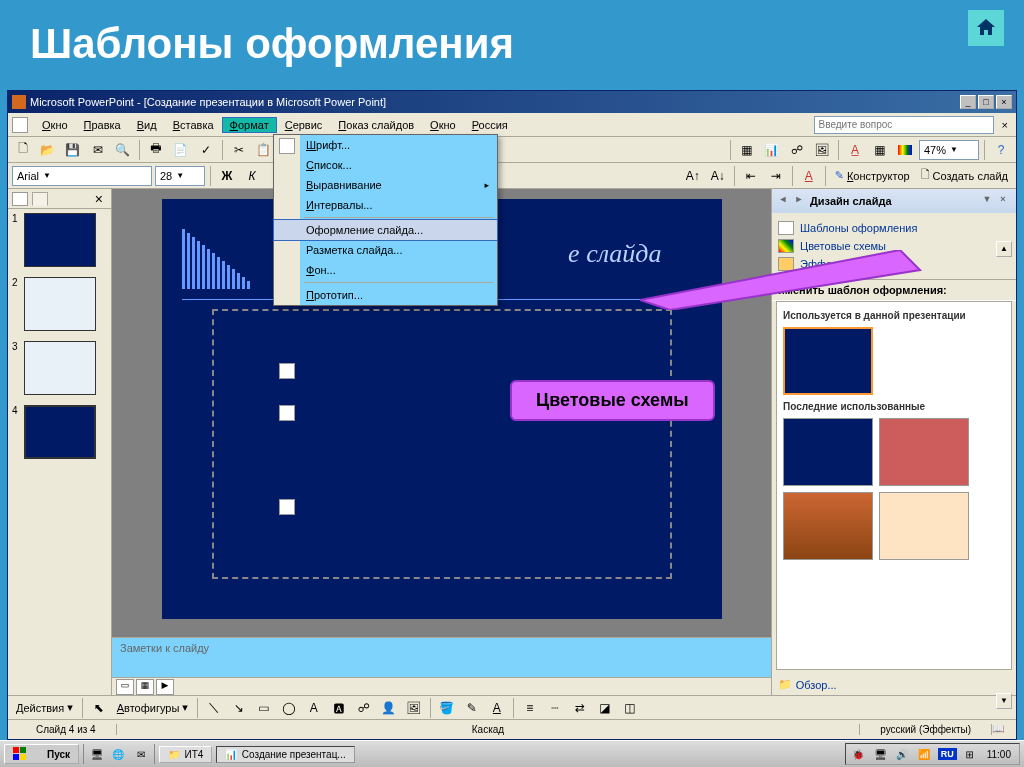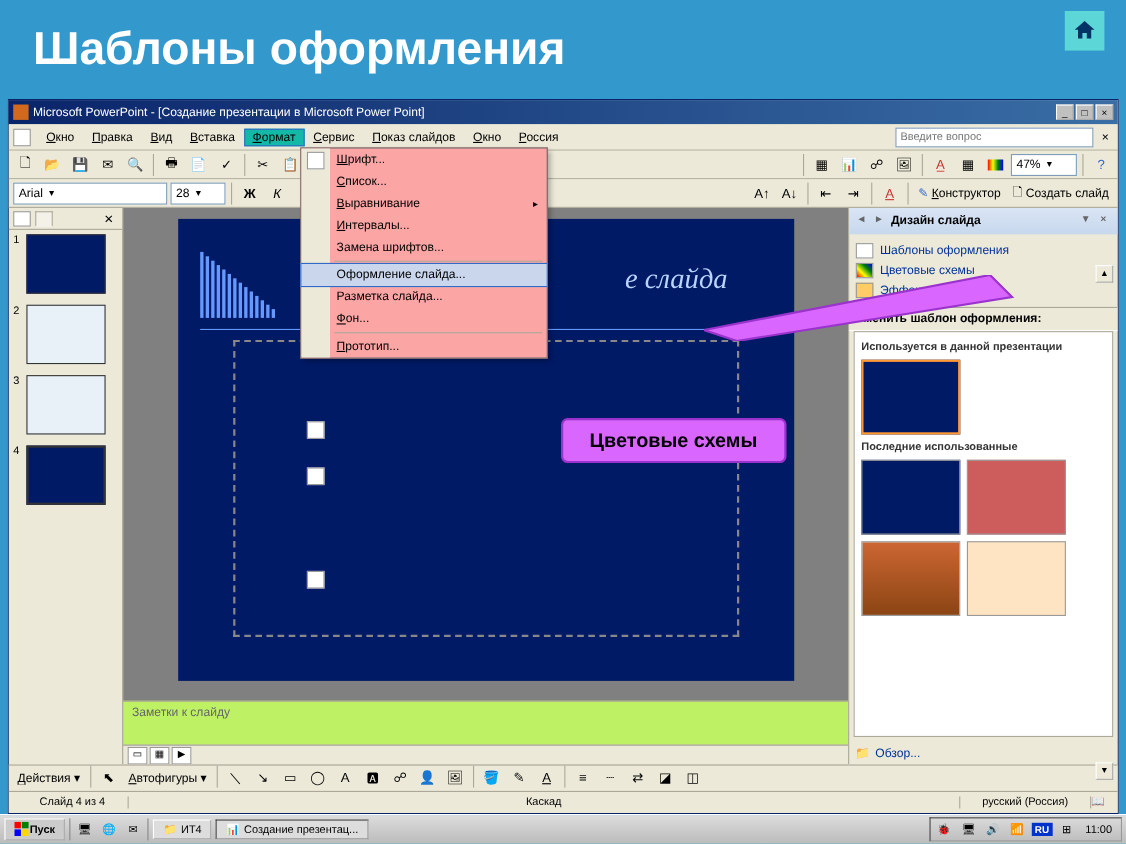--- a/index.html
+++ b/index.html
@@ -42,21 +42,21 @@
 .thumb.selected { border: 2px solid #333; }
 .thumb-light { background: #e8f0f8; }
 .center-area { flex: 1; display: flex; flex-direction: column; background: #808080; }
 .slide-canvas-wrap { flex: 1; display: flex; align-items: flex-start; justify-content: center; padding: 10px; overflow: hidden; }
 .slide-canvas { width: 560px; height: 420px; background: #001a66; position: relative; }
 .stripes { position: absolute; top: 30px; left: 20px; display: flex; gap: 2px; align-items: flex-end; height: 60px; }
 .stripe { width: 3px; background: #6699ff; }
 .slide-text { position: absolute; top: 40px; right: 60px; color: #b8d4ff; font-size: 26px; font-style: italic; font-family: "Times New Roman", serif; }
 .content-placeholder { position: absolute; top: 110px; left: 50px; right: 50px; bottom: 40px; border: 2px dashed #888; }
 .hline { position: absolute; left: 20px; right: 60px; top: 100px; height: 1px; background: #6699ff; }
-.notes-area { height: 40px; background: #bef264; border-top: 1px solid #aca899; padding: 4px 8px; font-size: 11px; color: #666; }
+.notes-area { height: 40px; background: #7dd3fc; border-top: 1px solid #aca899; padding: 4px 8px; font-size: 11px; color: #666; }
 .task-pane { width: 245px; background: #ece9d8; border-left: 1px solid #aca899; display: flex; flex-direction: column; font-size: 11px; }
 .task-header { height: 24px; background: linear-gradient(to bottom, #dae5f5, #c7d8ed); display: flex; align-items: center; padding: 0 6px; font-weight: bold; }
 .task-header-arrows { margin-left: -2px; margin-right: 4px; display: flex; gap: 2px; }
 .task-header-arrow { width: 14px; height: 14px; font-size: 9px; color: #666; cursor: pointer; text-align: center; }
 .task-header-close { margin-left: auto; display: flex; gap: 2px; }
 .task-links { padding: 6px; }
 .task-link { display: flex; align-items: center; gap: 6px; padding: 2px 0; cursor: pointer; color: #003399; }
 .task-link-icon { width: 16px; height: 14px; background: #fff; border: 1px solid #999; flex-shrink: 0; }
 .task-link.colors .task-link-icon { background: linear-gradient(45deg, red, yellow, green, blue); }
 .task-link.effects .task-link-icon { background: #ffcc66; }
@@ -65,40 +65,40 @@
 .template-group-label { font-size: 10px; font-weight: bold; padding: 4px 2px; color: #333; }
 .template-grid { display: flex; flex-wrap: wrap; gap: 6px; padding: 2px; }
 .template-thumb { width: 90px; height: 68px; background: #001a66; border: 1px solid #999; cursor: pointer; position: relative; }
 .template-thumb.selected { border: 2px solid #ff9933; }
 .template-thumb.orange { background: linear-gradient(to bottom, #cc6633, #8b4513); }
 .template-thumb.coral { background: #cd5c5c; }
 .scroll-arrow { width: 16px; height: 16px; background: #ece9d8; border: 1px outset #fff; font-size: 8px; text-align: center; line-height: 14px; cursor: pointer; }
 .task-browse { padding: 4px 6px; color: #003399; cursor: pointer; display: flex; align-items: center; gap: 4px; }
 .view-tabs { height: 18px; background: #ece9d8; display: flex; align-items: center; padding: 0 4px; gap: 2px; border-top: 1px solid #aca899; }
 .view-tab { width: 18px; height: 16px; border: 1px solid #999; background: #fff; cursor: pointer; font-size: 9px; text-align: center; }
-.draw-toolbar { height: 24px; background: #ece9d8; display: flex; padding: 0 4px; gap: 3px; border-top: 1px solid #aca899; font-size: 11px; }
+.draw-toolbar { height: 24px; background: #ece9d8; display: flex; align-items: center; padding: 0 4px; gap: 3px; border-top: 1px solid #aca899; font-size: 11px; }
 .statusbar { height: 20px; background: #ece9d8; display: flex; align-items: center; padding: 0 8px; font-size: 10px; border-top: 1px solid #aca899; }
 .status-cell { padding: 0 20px; border-right: 1px solid #aca899; }
 .status-cell.wide { flex: 1; text-align: center; }
 .status-icon { margin-left: auto; width: 16px; height: 14px; }
 
-.dropdown-menu { position: absolute; top: 134px; left: 273px; width: 225px; background: #fca5a5; border: 1px solid #666; box-shadow: 3px 3px 5px rgba(0,0,0,0.3); z-index: 100; font-size: 11px; }
+.dropdown-menu { position: absolute; top: 134px; left: 273px; width: 225px; background: #7dd3fc; border: 1px solid #666; box-shadow: 3px 3px 5px rgba(0,0,0,0.3); z-index: 100; font-size: 11px; }
 .dd-item { padding: 4px 8px 4px 32px; cursor: pointer; position: relative; display: flex; align-items: center; }
 .dd-item.highlighted { background: #c9d6ec; border: 1px solid #316ac5; margin: -1px; }
 .dd-item .sub-arrow { margin-left: auto; font-size: 9px; }
 .dd-sep { height: 1px; background: #aca899; margin: 2px 4px 2px 30px; }
 .dd-iconstrip { position: absolute; left: 0; top: 0; bottom: 0; width: 26px; background: #ece9d8; }
 .dd-icon { position: absolute; left: 5px; width: 16px; height: 16px; background: #fff; border: 1px solid #999; }
 
 .callout { position: absolute; top: 380px; left: 510px; z-index: 200; }
 .callout-box { background: #d966ff; border: 2px solid #9933cc; border-radius: 6px; padding: 8px 24px; font-size: 18px; font-weight: bold; color: #000; }
 .callout svg { position: absolute; }
 
 .taskbar { position: absolute; bottom: 0; left: 0; right: 0; height: 27px; background: linear-gradient(to bottom, #ddd, #bbb); display: flex; align-items: center; padding: 0 4px; gap: 4px; font-size: 10px; border-top: 1px solid #fff; }
-.start-btn { display: flex; align-items: center; gap: 0; padding: 2px 8px; background: #ccc; border: 1px outset #fff; cursor: pointer; font-weight: bold; }
+.start-btn { display: flex; align-items: center; gap: 20px; padding: 2px 8px; background: #ccc; border: 1px outset #fff; cursor: pointer; font-weight: bold; }
 .start-icon { width: 14px; height: 14px; }
 .taskbar-sep { width: 1px; height: 20px; background: #888; }
 .tray-icon { width: 18px; height: 18px; cursor: pointer; display: inline-flex; align-items: center; justify-content: center; }
 .task-button { padding: 2px 8px; background: #ddd; border: 1px inset #999; display: flex; align-items: center; gap: 4px; cursor: pointer; max-width: 180px; white-space: nowrap; overflow: hidden; }
 .task-button.folder { border: 1px outset #fff; }
 .systray { margin-left: auto; display: flex; align-items: center; gap: 4px; border: 1px inset #999; padding: 0 4px; height: 22px; }
 .lang { background: #0033cc; color: #fff; padding: 1px 3px; font-size: 9px; font-weight: bold; }
 .clock { font-size: 10px; padding: 0 4px; }
 .underline-first::first-letter { text-decoration: underline; }
 </style>
@@ -343,43 +343,40 @@
     <div class="tb-btn">≡</div>
     <div class="tb-btn">┈</div>
     <div class="tb-btn">⇄</div>
     <div class="tb-btn">◪</div>
     <div class="tb-btn">◫</div>
   </div>
 
   <div class="statusbar">
     <div class="status-cell">Слайд 4 из 4</div>
     <div class="status-cell wide">Каскад</div>
-    <div class="status-cell">русский (Россия)</div>
+    <div class="status-cell">русский (Эффекты)</div>
     <div class="status-icon">📖</div>
   </div>
 </div>
 
 <div class="dropdown-menu">
   <div class="dd-iconstrip"></div>
   <div class="dd-item">
       <div class="dd-icon" style="top:3px"></div>
       <span class="underline-first">Шрифт...</span>
     </div>
   <div class="dd-item">
       <span class="underline-first">Список...</span>
     </div>
   <div class="dd-item">
       <span class="underline-first">Выравнивание</span>
       <span class="sub-arrow">▸</span>
     </div>
   <div class="dd-item">
       <span class="underline-first">Интервалы...</span>
-    </div>
-  <div class="dd-item">
-      <span>Замена шрифтов...</span>
     </div>
   <div class="dd-sep"></div>
   <div class="dd-item highlighted">
       <div class="dd-icon" style="top:143px"></div>
       <span>Оформление слайда...</span>
     </div>
   <div class="dd-item">
       <div class="dd-icon" style="top:165px"></div>
       <span>Разметка слайда...</span>
     </div>

